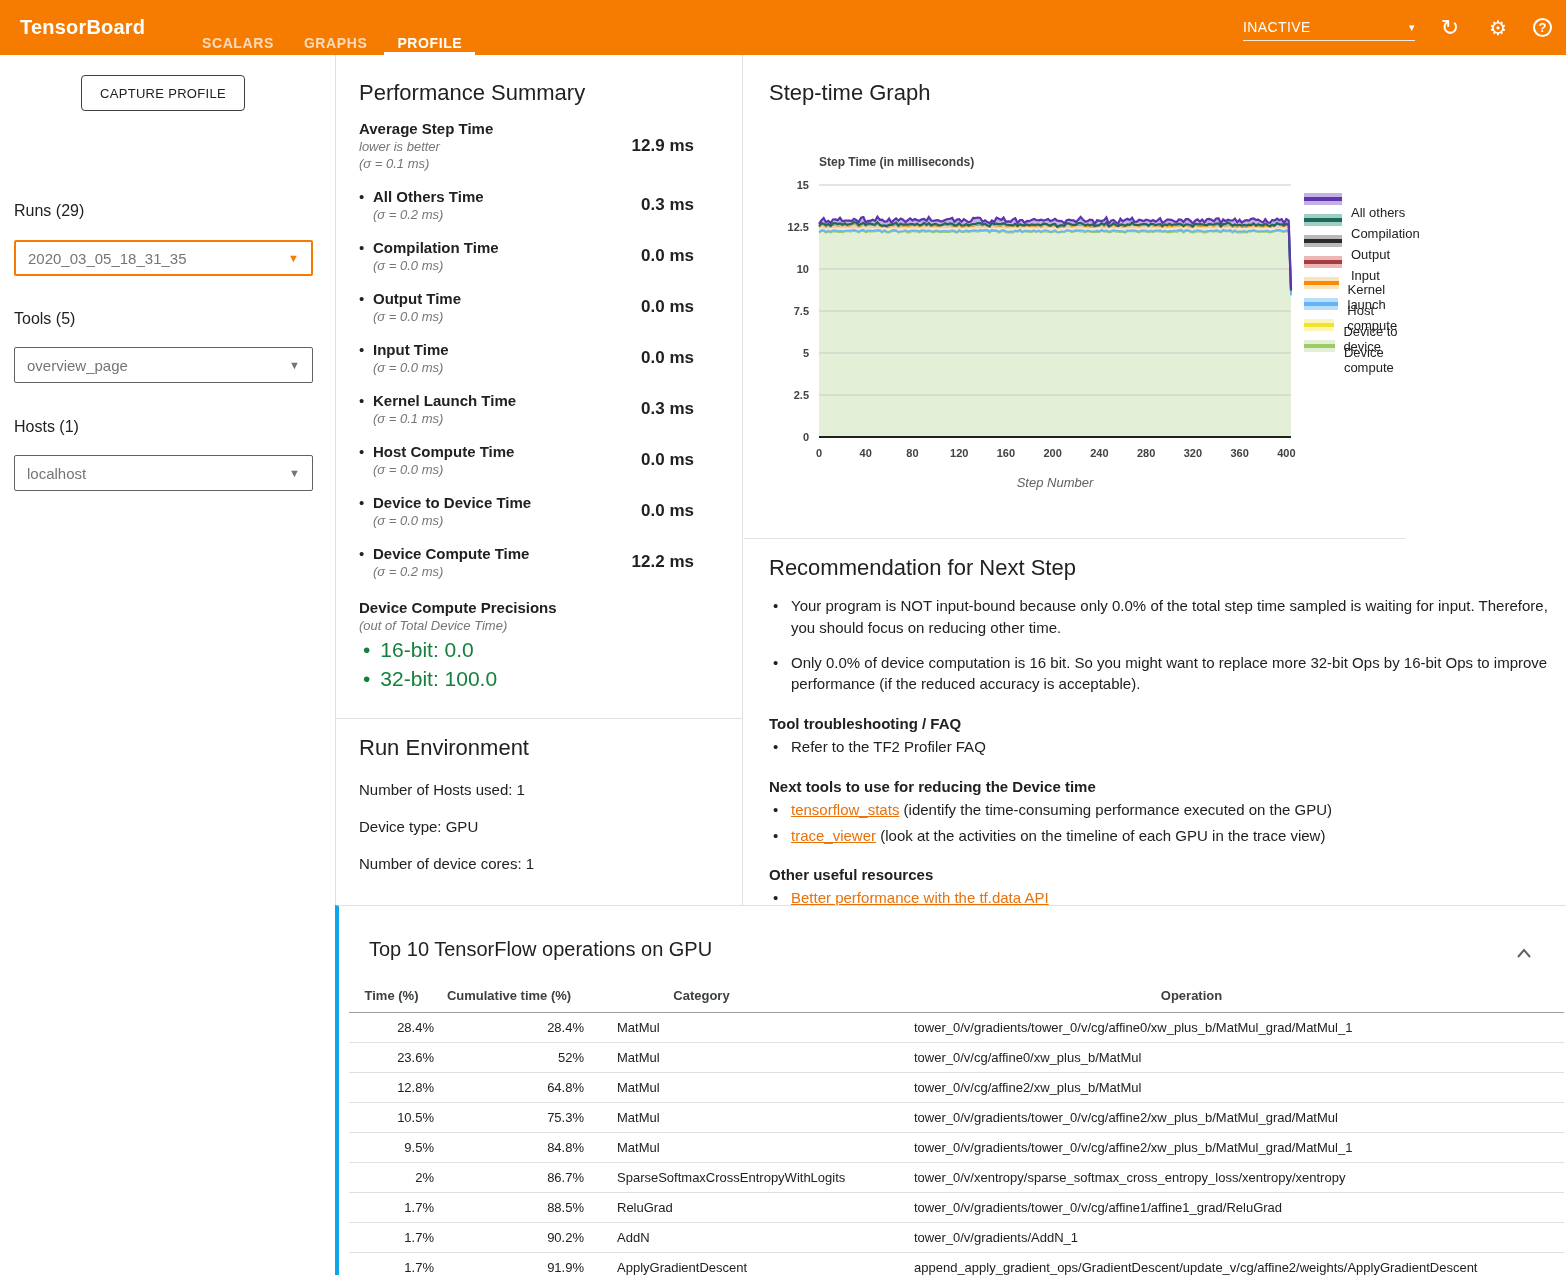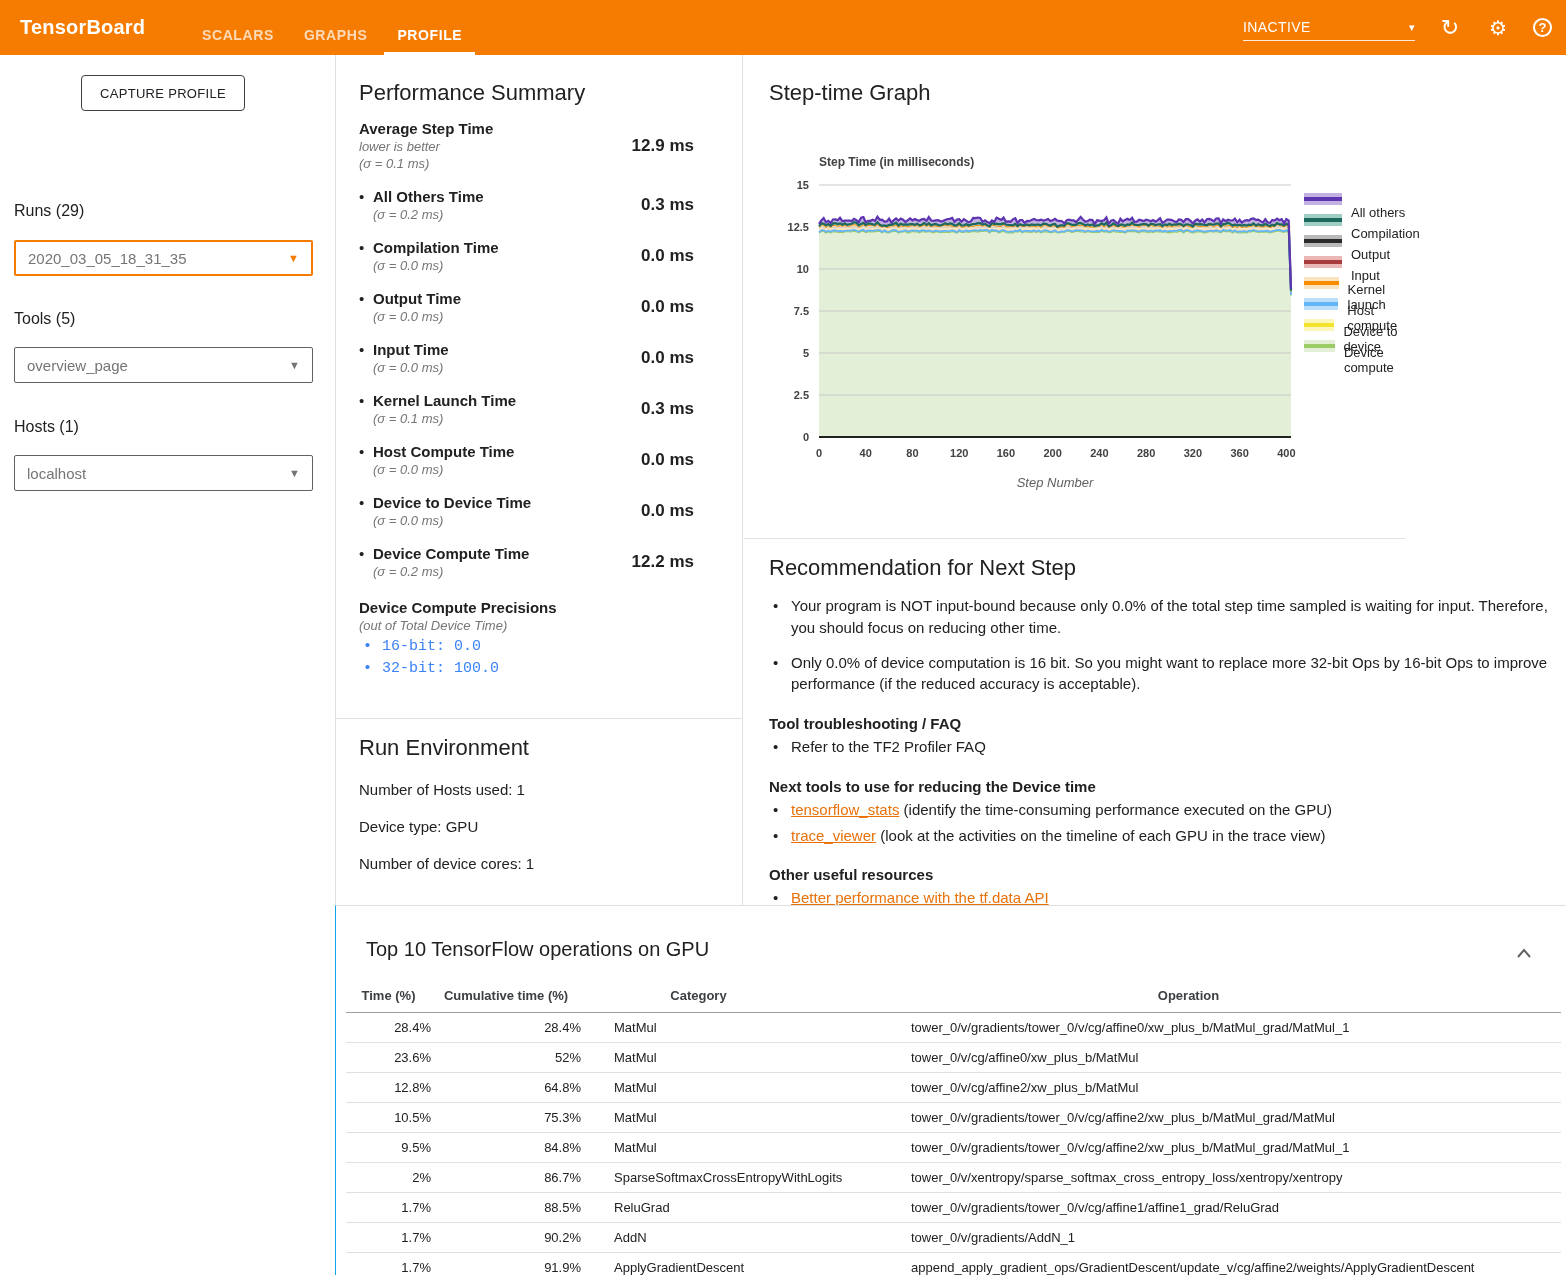--- a/index.html
+++ b/index.html
@@ -5,21 +5,21 @@
   * { margin:0; padding:0; box-sizing:border-box; }
   html,body { width:1566px; height:1275px; overflow:hidden; background:#fff;
     font-family:"Liberation Sans", sans-serif; color:#212121; }
   #app { position:relative; width:1566px; height:1275px; }
 
   
   .header { position:absolute; left:0; top:0; width:1566px; height:55px; background:#f57c00; }
   .brand { position:absolute; left:20px; top:0; height:55px; line-height:55px;
     color:#fff; font-size:20px; font-weight:bold; letter-spacing:0.2px; }
   .tabs { position:absolute; left:200px; top:0; height:55px; display:flex; gap:26px; }
-  .tab { position:relative; height:55px; line-height:55px; padding:8px 2px;
+  .tab { position:relative; height:55px; line-height:55px; padding:16px 2px;
     color:rgba(255,255,255,0.72); font-size:14px; font-weight:bold; letter-spacing:0.6px; cursor:pointer; }
   .tab.active { color:#fff; }
   .tab.active::after { content:""; position:absolute; left:-11px; right:-11px; bottom:0; height:3px; background:#fff; }
   .header-right { position:absolute; right:14px; top:0; height:55px; display:flex; align-items:center; gap:22px; }
   .status-select { width:172px; height:26px; display:flex; align-items:center; justify-content:space-between;
     border-bottom:1px solid rgba(255,255,255,0.85); color:#fff; font-size:14px; letter-spacing:0.4px; cursor:pointer; }
   .status-select .caret { font-size:11px; color:#fff; }
   .hicon { color:#fff; font-size:22px; line-height:24px; width:26px; text-align:center; cursor:pointer; }
   .hicon.gear { font-size:20px; }
   .help-circle { width:19px; height:19px; border:2px solid #fff; border-radius:50%; color:#fff;
@@ -50,21 +50,21 @@
   .avg-row { display:flex; align-items:center; margin-top:14px; }
   .avg-labels { width:245px; }
   .metric-label { font-size:15px; font-weight:bold; color:#212121; }
   .metric-note { font-size:13px; font-style:italic; color:#757575; margin-top:2px; }
   .metric-value { font-size:17px; font-weight:bold; color:#212121; margin-left:auto; margin-right:48px; }
   .perf-item { display:flex; align-items:center; margin-top:17px; }
   .perf-item .bullet { width:14px; color:#212121; font-size:15px; align-self:flex-start; margin-top:0; }
   .perf-item .lbl-block { width:231px; }
   .precisions { margin-top:20px; }
   .prec-list { list-style:none; margin-top:3px; }
-  .prec-list li { font-size:15px; color:#3b82f6; margin-top:5px; padding-left:4px;font-family:Liberation Mono, monospace; }
+  .prec-list li { font-size:21px; color:#15803d; margin-top:5px; padding-left:4px; }
   .prec-list li::before { content:"•"; margin-right:10px; }
   .lc-divider { position:absolute; left:0; right:0; top:663px; border-top:1px solid #e0e0e0; }
   .re-wrap { position:absolute; left:0; top:680px; right:0; padding-left:23px; }
   .re-line { font-size:15px; color:#212121; margin-top:20px; }
 
   
   .st-title { position:absolute; left:25px; top:25px; }
   #chart-svg { position:absolute; left:13px; top:85px; }
   .ctitle { font:bold 12px "Liberation Sans",sans-serif; fill:#424242; }
   .tick { font:bold 11px "Liberation Sans",sans-serif; fill:#424242; }
@@ -82,21 +82,21 @@
   .rec-bullets li { font-size:15px; line-height:1.45; color:#212121; margin-top:13px; padding-left:22px; position:relative; }
   .rec-bullets li::before { content:"•"; position:absolute; left:4px; }
   .rec-head { font-size:15px; font-weight:bold; color:#212121; margin-top:20px; }
   .rec-list { list-style:none; margin-top:4px; }
   .rec-list li { font-size:15px; line-height:1.45; color:#212121; margin-top:4px; padding-left:22px; position:relative; }
   .rec-list li::before { content:"•"; position:absolute; left:4px; }
   a.olink { color:#e8710a; text-decoration:underline; cursor:pointer; }
 
   
   .ops-card { position:absolute; left:335px; top:905px; width:1231px; height:370px;
-    border-top:1px solid #e0e0e0; border-left:1px solid #0ea5e9; background:#fff; }
+    border-top:1px solid #e0e0e0; border-left:4px solid #0ea5e9; background:#fff; }
   .ops-title { position:absolute; left:30px; top:32px; font-size:20px; color:#212121; }
   .collapse-btn { position:absolute; right:30px; top:36px; width:24px; height:24px; cursor:pointer; }
   .ops-table { position:absolute; left:10px; top:76px; width:1215px; border-collapse:collapse; table-layout:fixed; }
   .ops-table th { font-size:13px; font-weight:bold; color:#3c4043; text-align:center;
     padding:6px 0 9px 0; border-bottom:1px solid #9e9e9e; }
   .ops-table td { font-size:13px; color:#202124; padding:7px 0; border-bottom:1px solid #e0e0e0; height:15px; }
   .ops-table col.c0 { width:85px; } .ops-table col.c1 { width:150px; } .ops-table col.c2 { width:235px; }
   .ops-table td.c0, .ops-table td.c1 { text-align:right; }
   .ops-table td.c2 { padding-left:33px; } .ops-table td.c3 { padding-left:95px; }
 </style>

